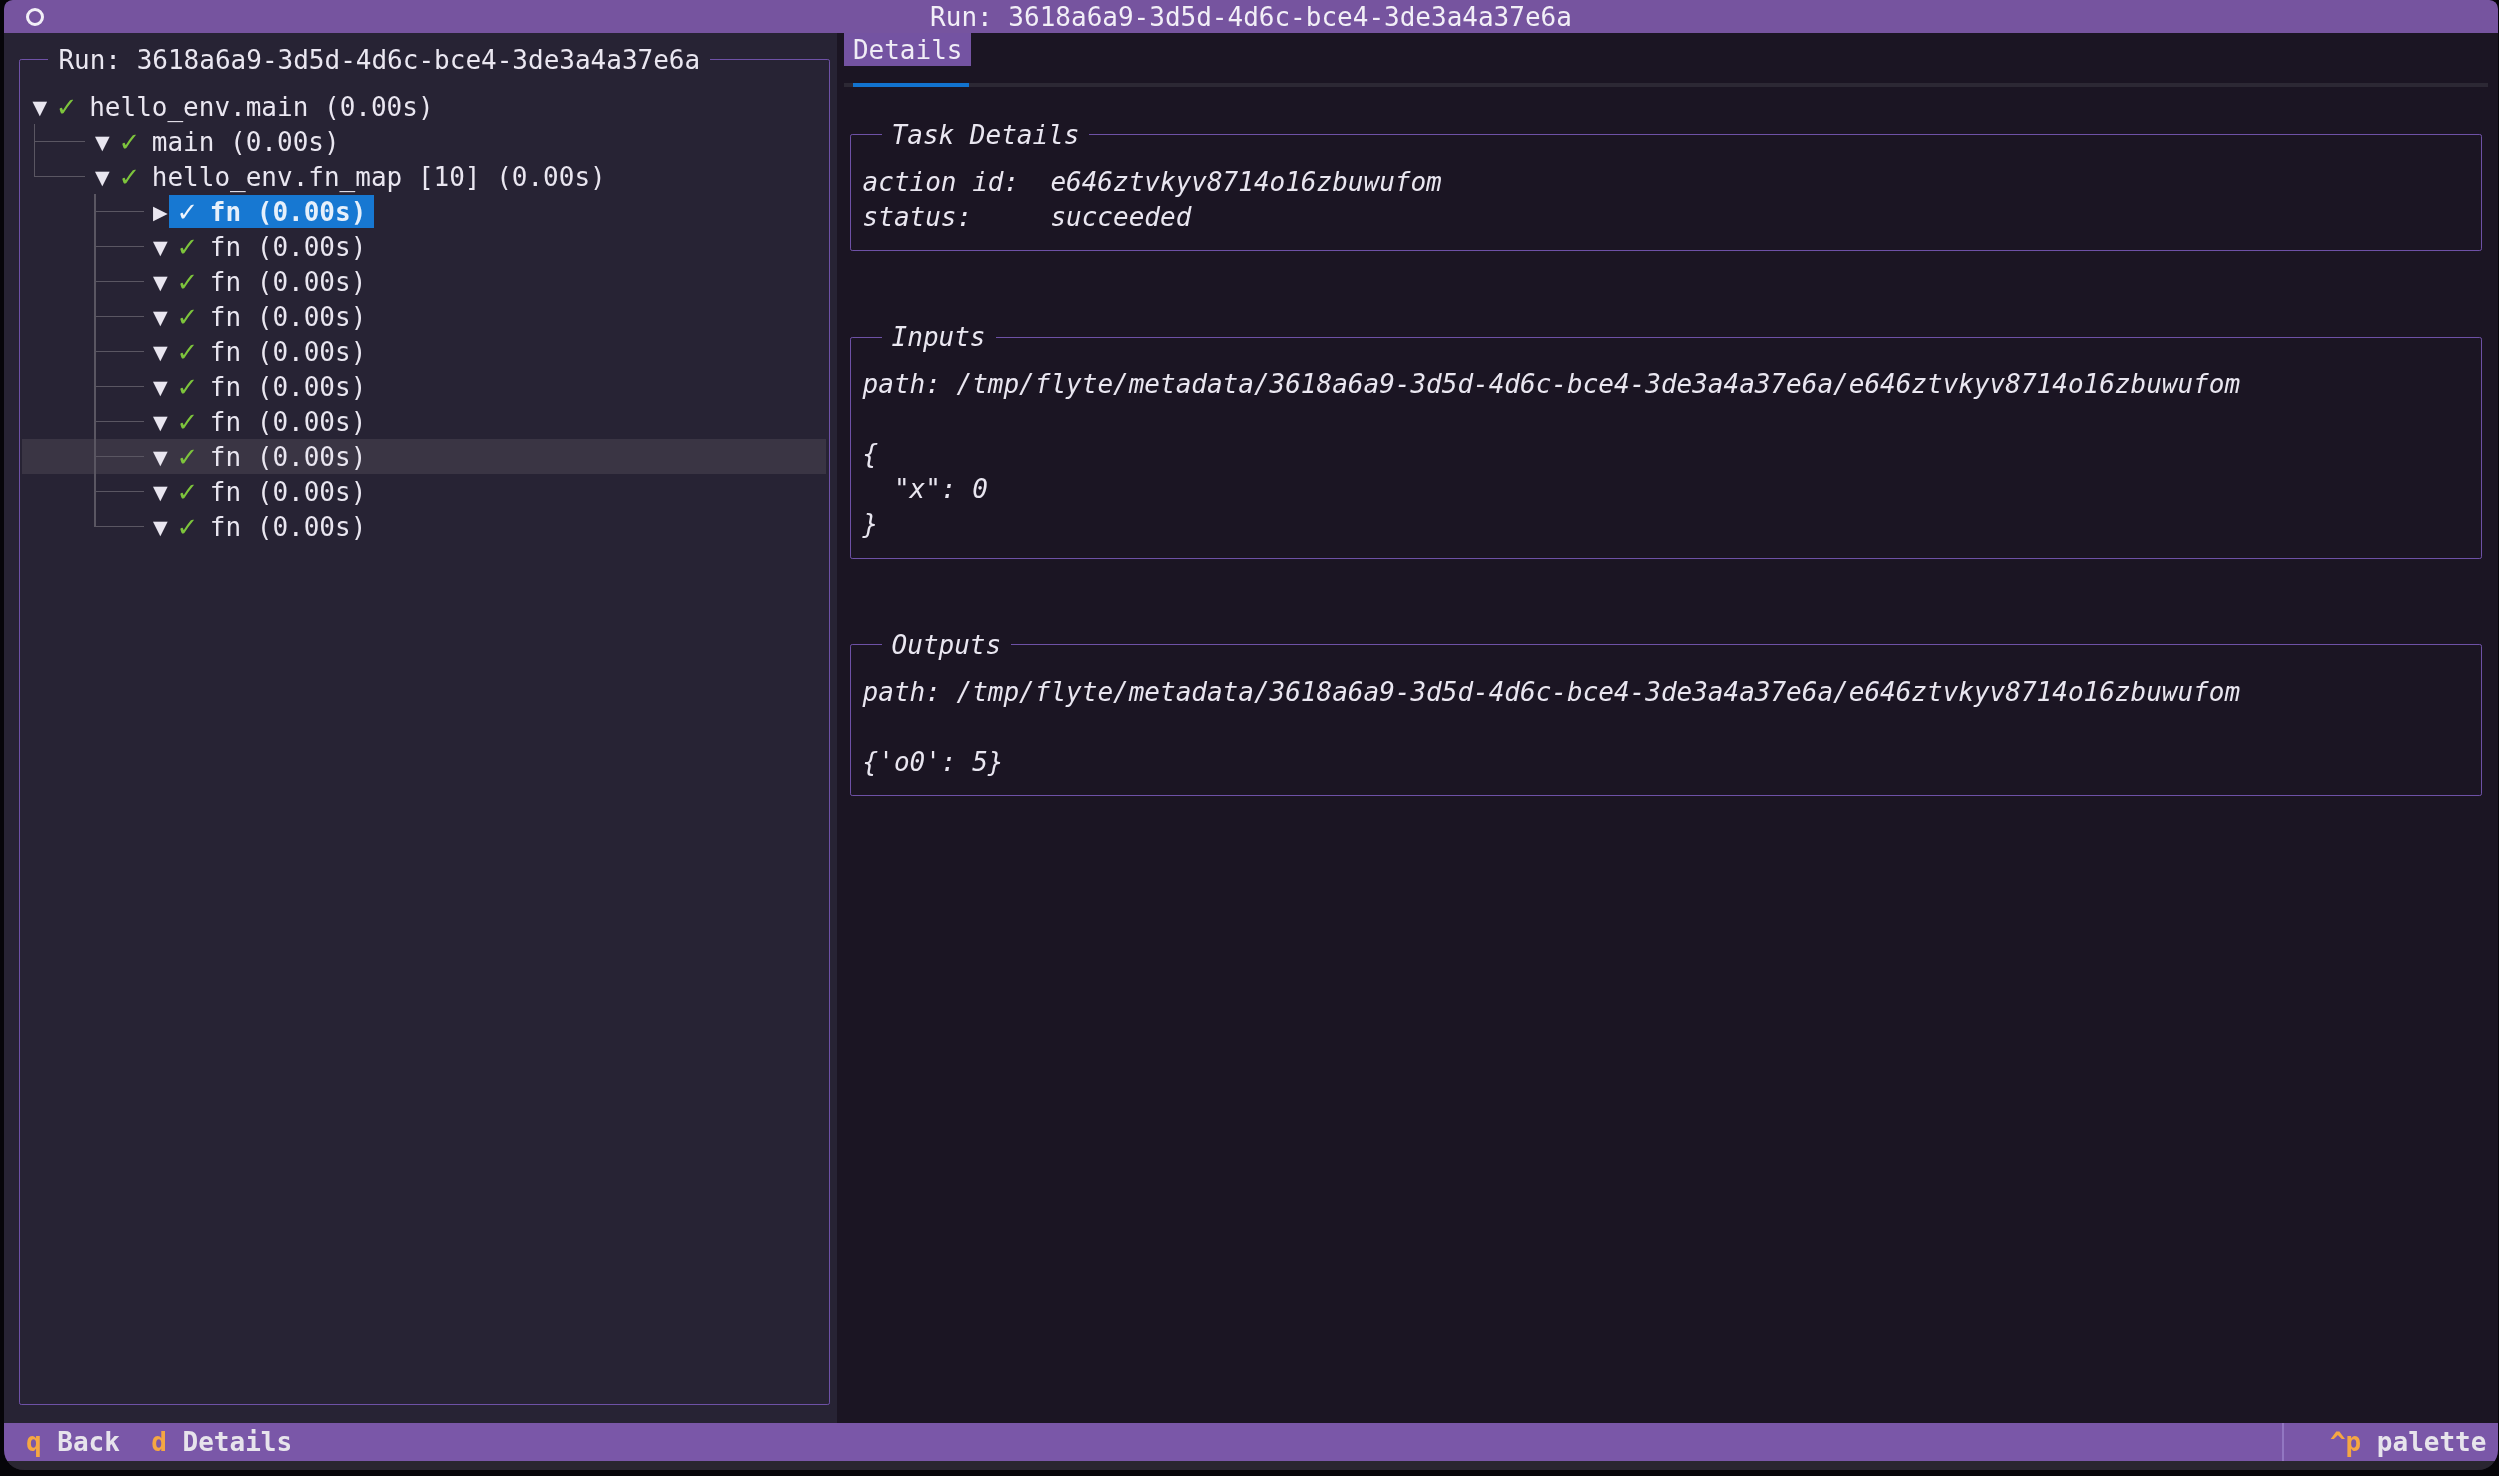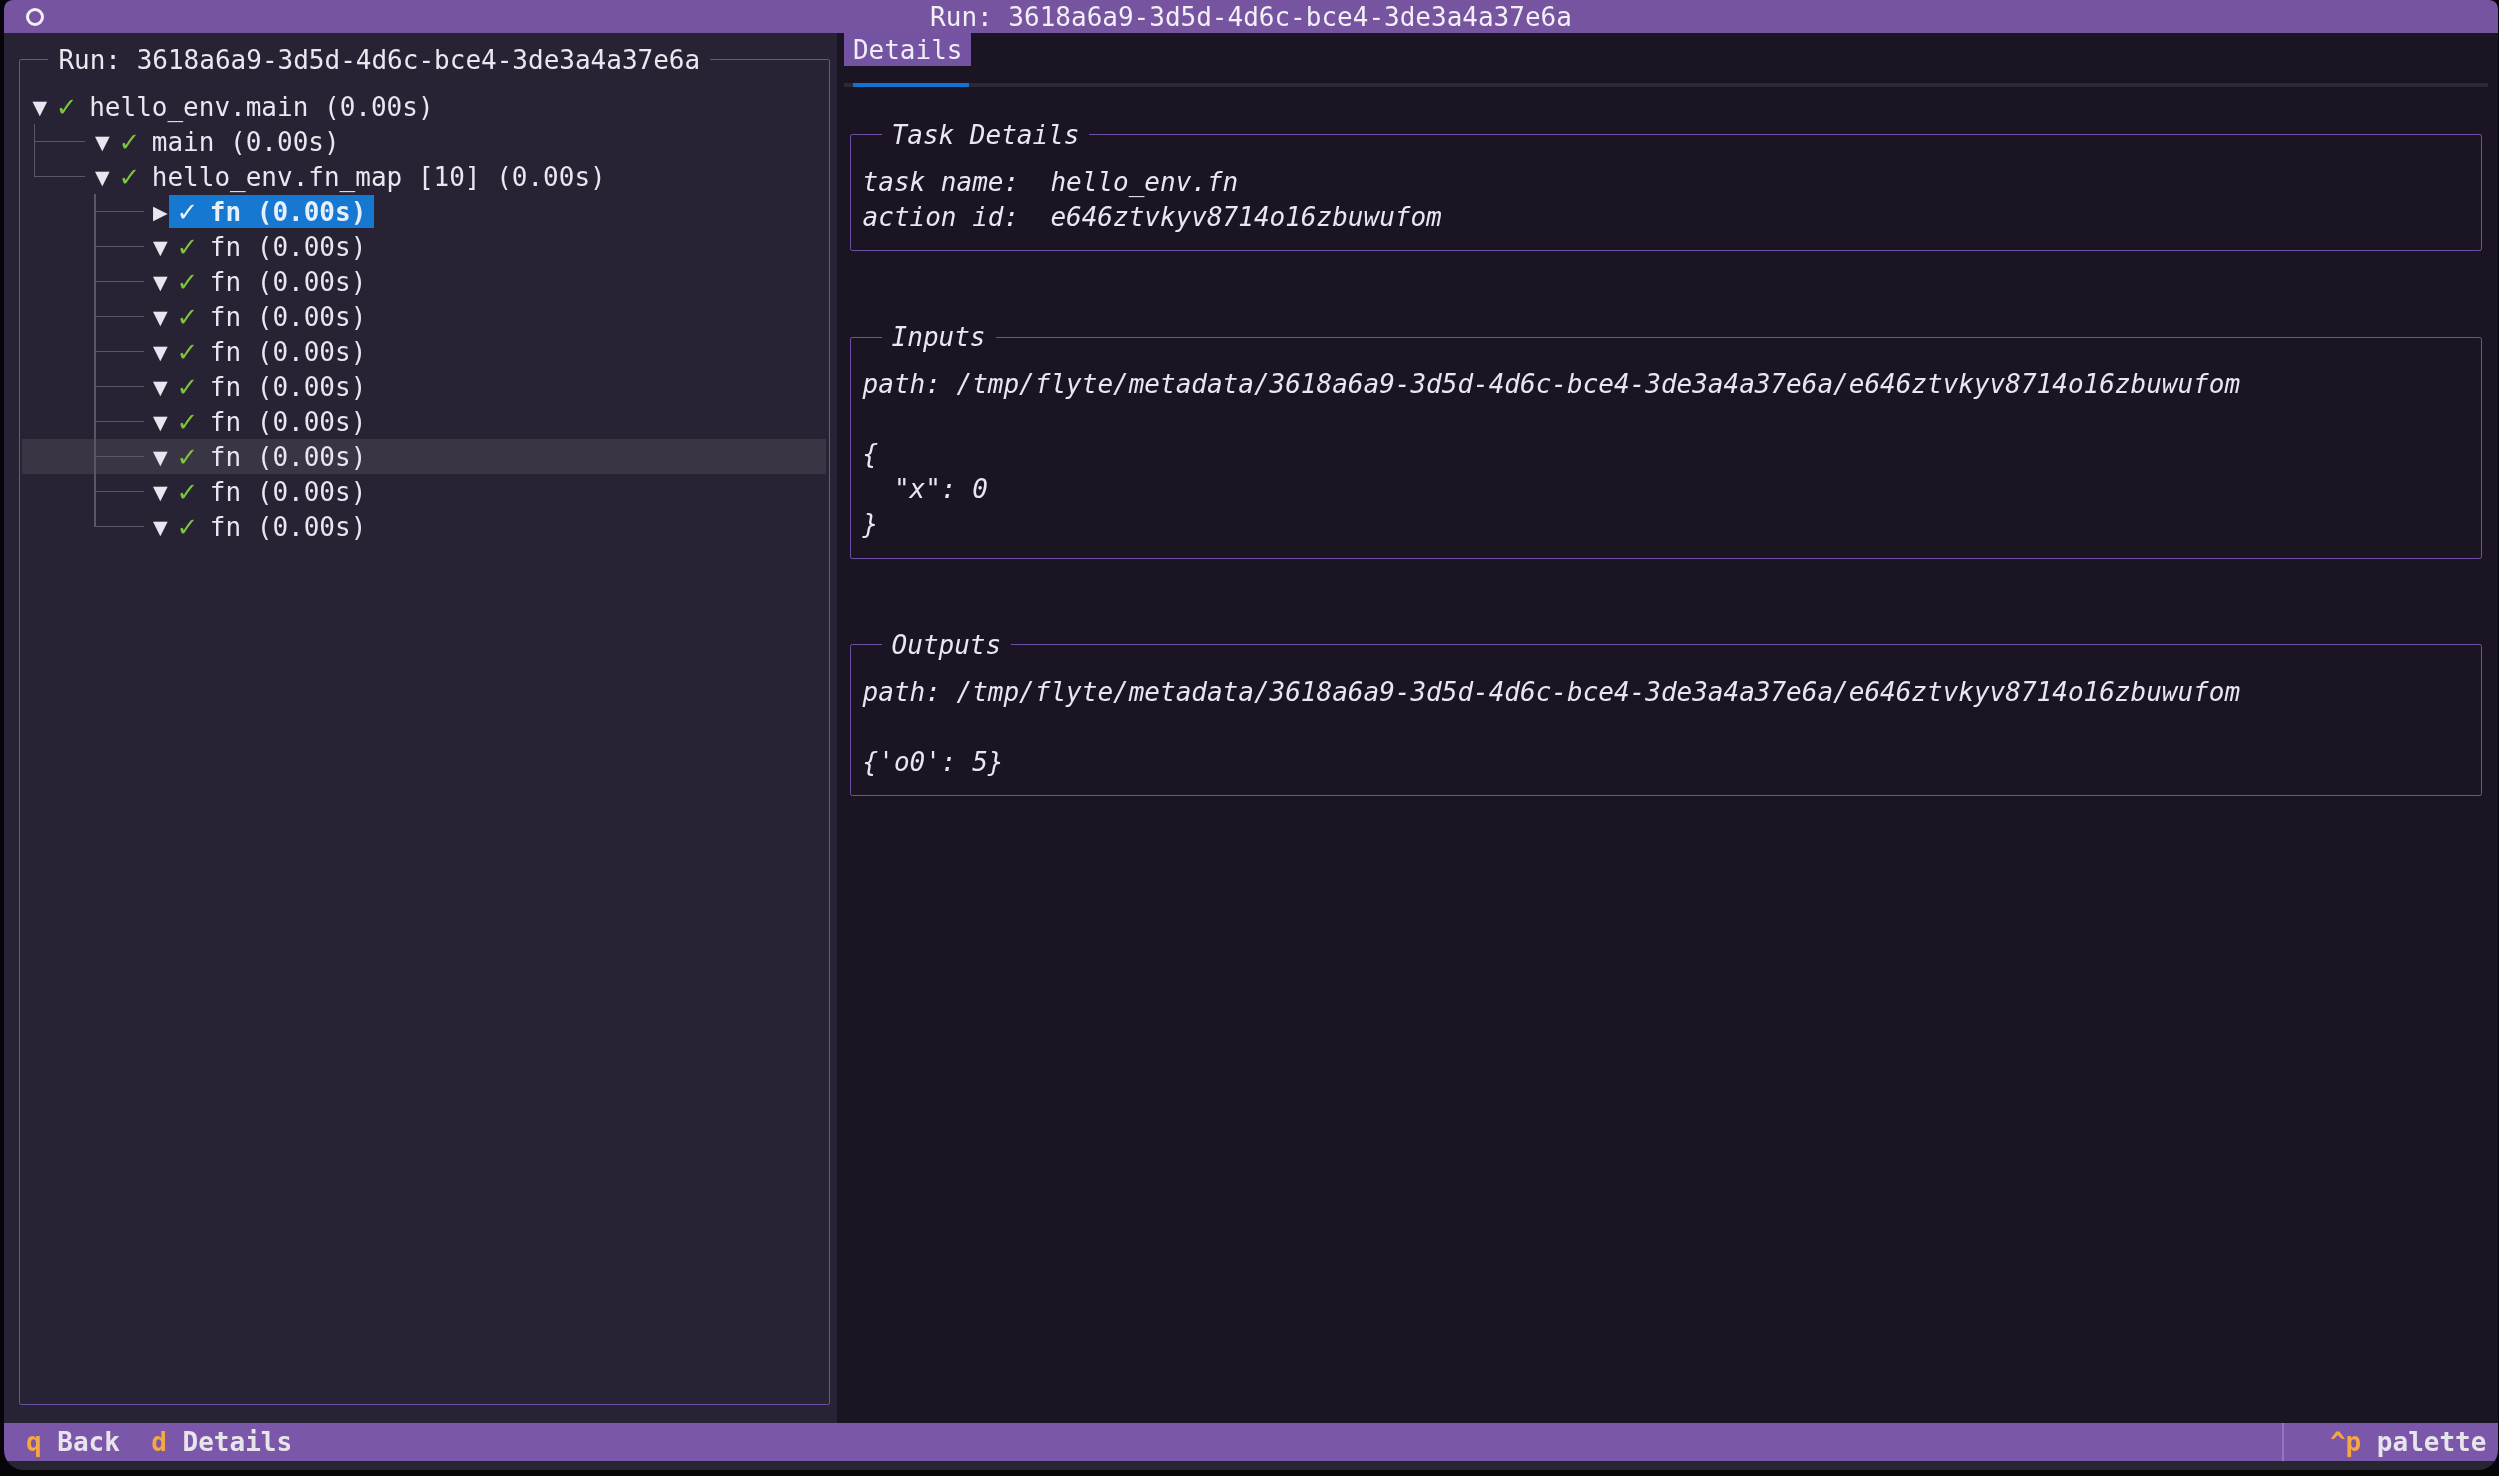--- a/index.html
+++ b/index.html
@@ -216,22 +216,22 @@
       <div class="tab">
         <span>Details</span>
       </div>
       <div class="tab-rule">
         <div class="active-seg"></div>
       </div>
 
       <fieldset class="box">
         <legend>Task Details</legend>
         <div>
-            <div class="detail-row"><span class="detail-label">task name:</span><span>hello_env.fn</span></div>
             <div class="detail-row"><span class="detail-label">action id:</span><span>e646ztvkyv8714o16zbuwufom</span></div>
+            <div class="detail-row"><span class="detail-label">status:</span><span>succeeded</span></div>
           </div>
       </fieldset>
 
       <fieldset class="box gap">
         <legend>Inputs</legend>
         <div>
             <div class="code-line">path: /tmp/flyte/metadata/3618a6a9-3d5d-4d6c-bce4-3de3a4a37e6a/e646ztvkyv8714o16zbuwufom</div>
             <div class="code-line">&nbsp;</div>
             <div class="code-line">{</div>
             <div class="code-line">  "x": 0</div>

